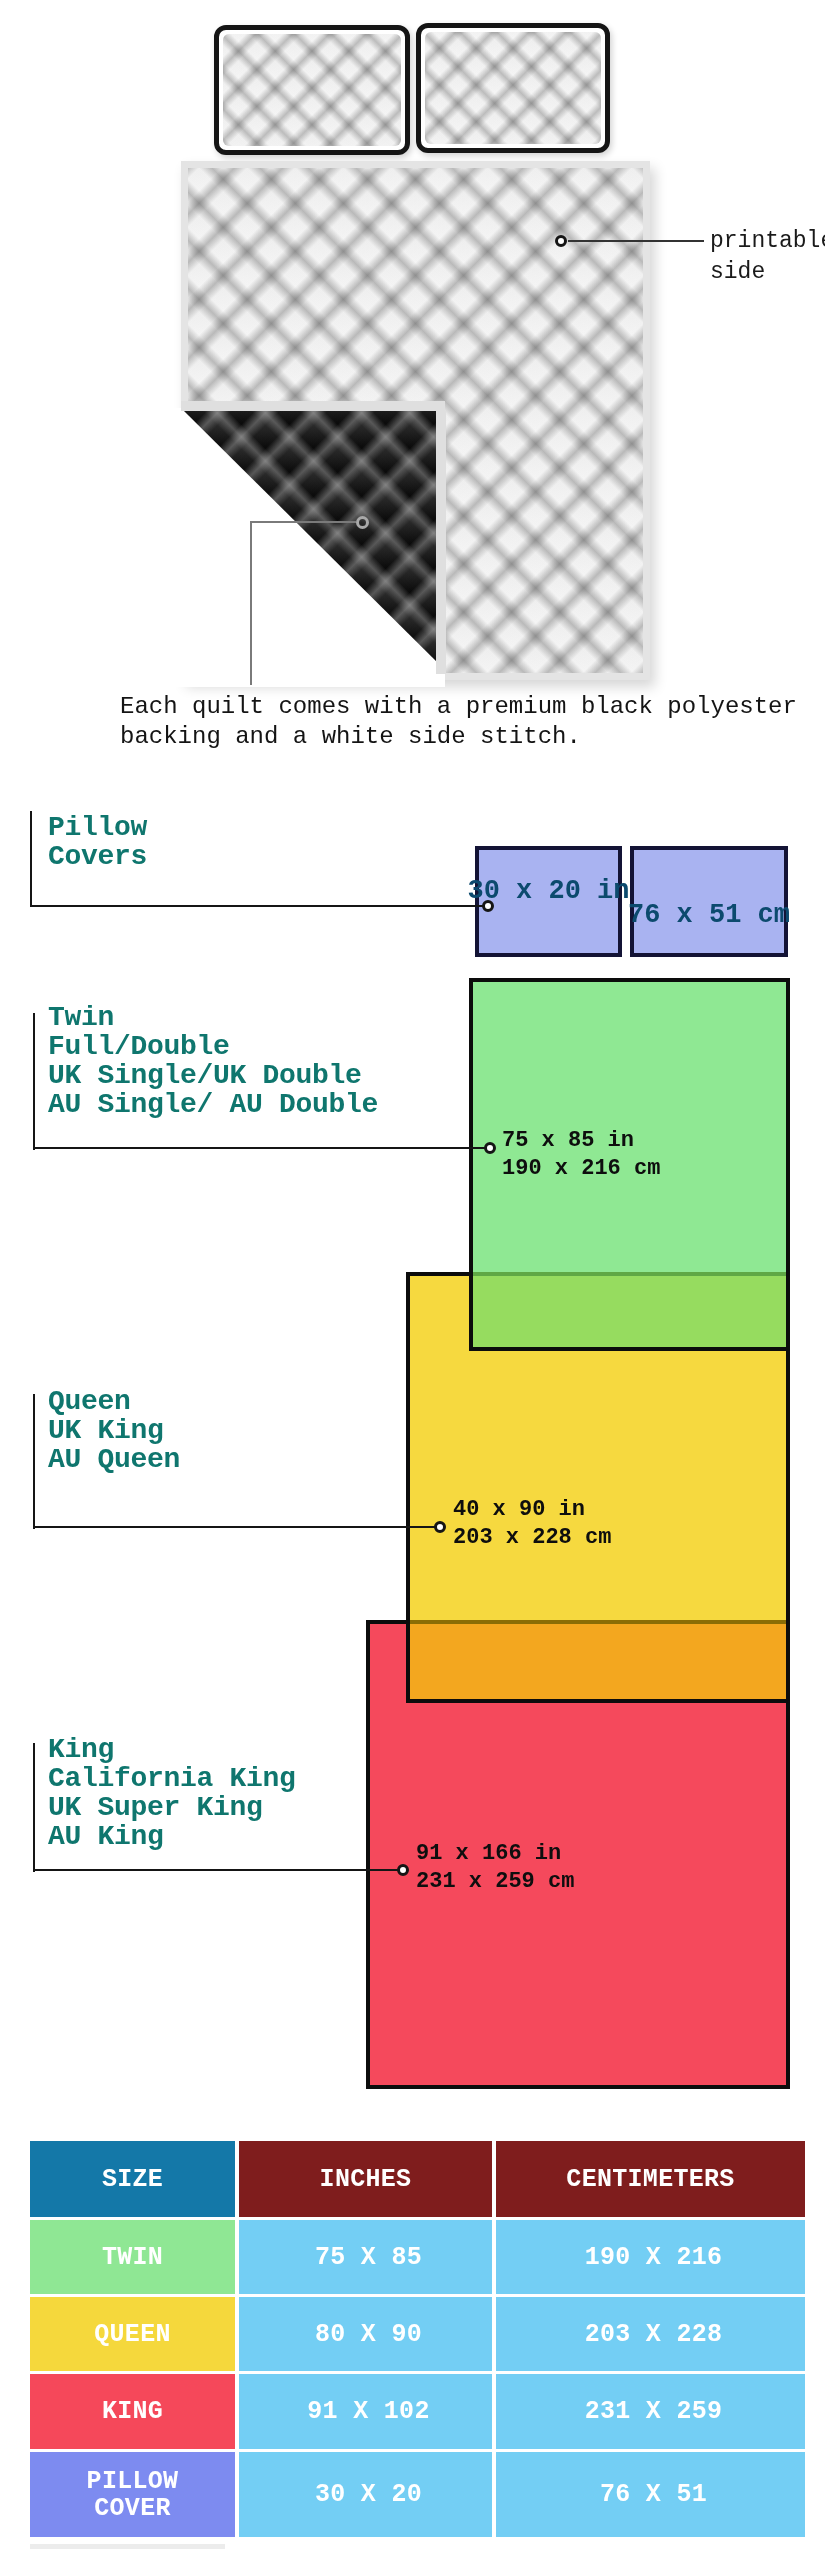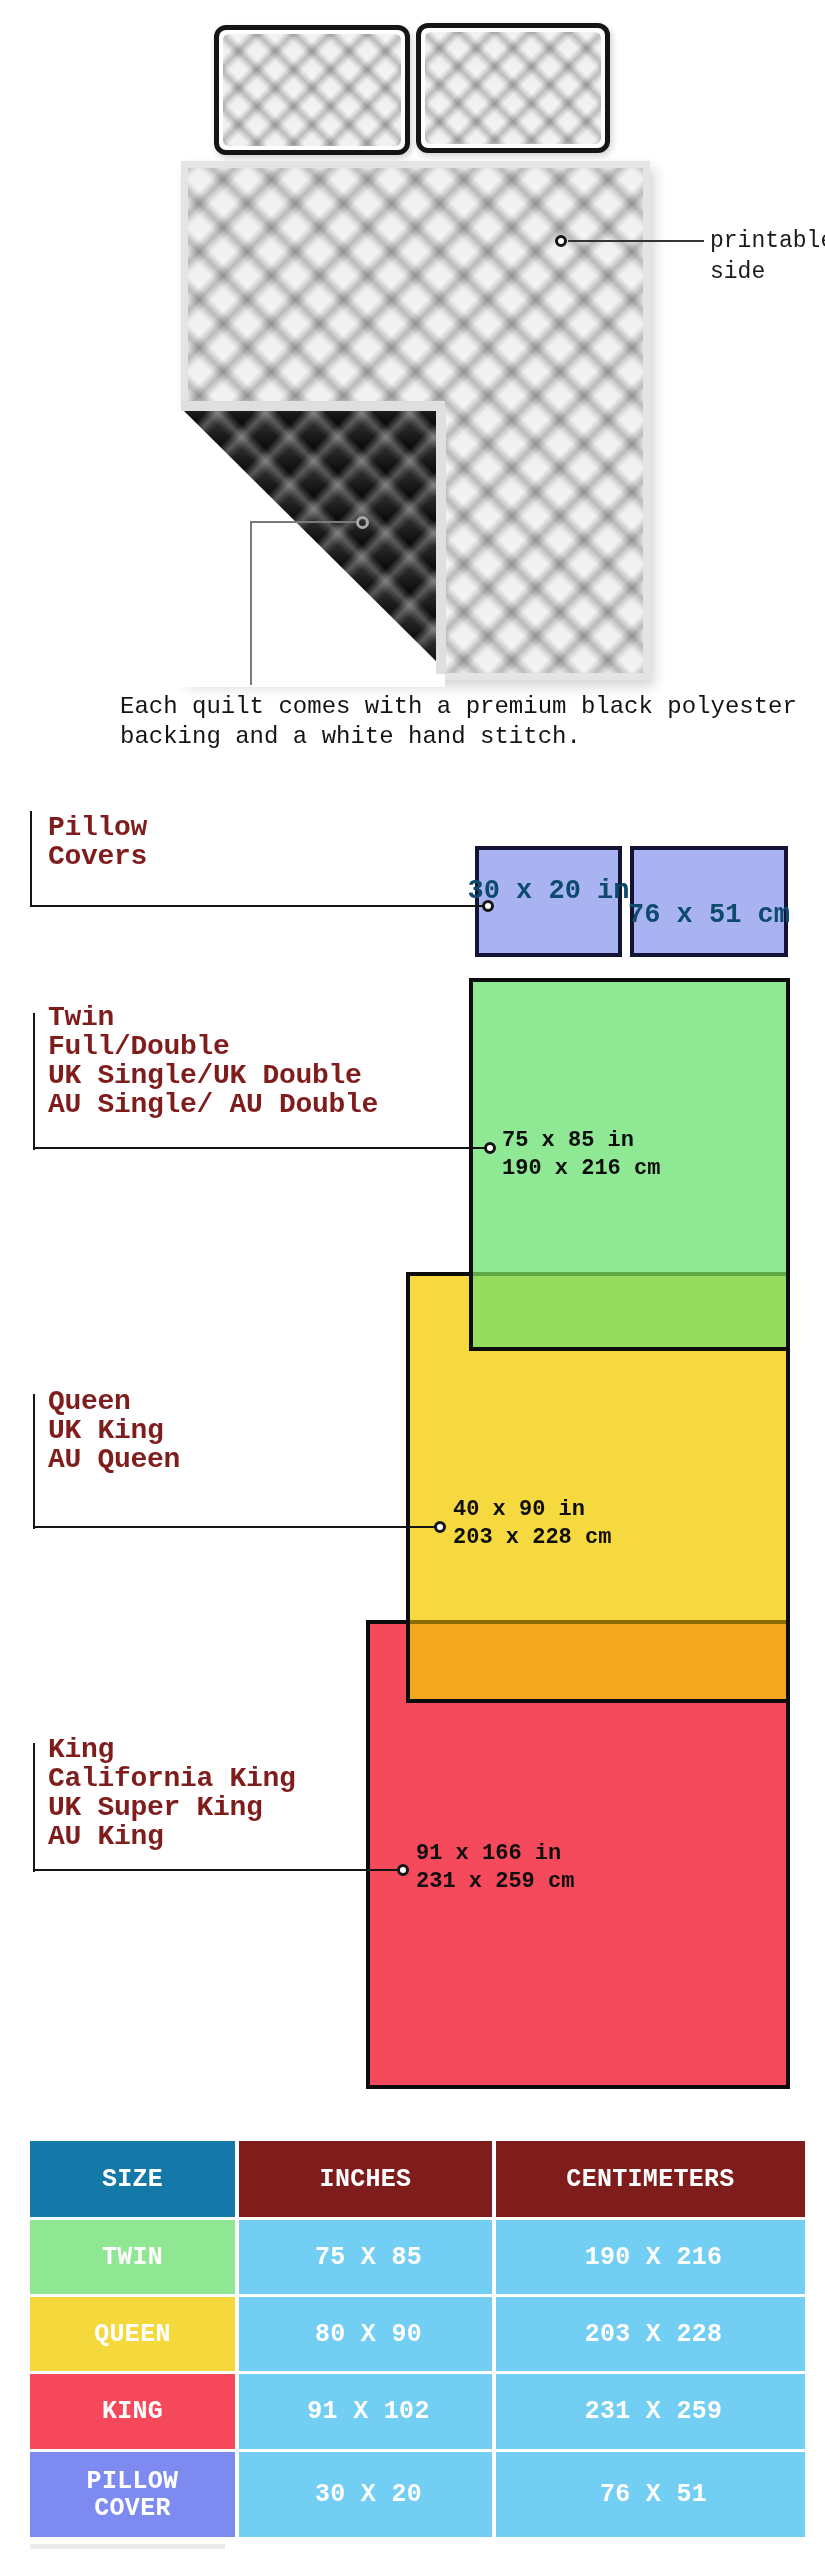--- a/index.html
+++ b/index.html
@@ -35,21 +35,21 @@
   .pillow-inner{width:100%;height:100%;border-radius:6px;}
   .quilt{box-sizing:border-box;border:7px solid #E4E4E4;box-shadow:5px 7px 12px rgba(0,0,0,.16);}
   .binding{background:#DFDFDF;}
   .tri{clip-path:polygon(0 0,100% 0,100% 100%);}
 
   .dot{box-sizing:border-box;border-radius:50%;background:#ffffff;border:3px solid #151515;}
   .dot-dark{box-sizing:border-box;border-radius:50%;background:transparent;border:3px solid #A9A9A9;}
   .line{background:#151515;}
   .line-gray{background:#7a7a7a;}
 
-  .big-label{font-weight:700;font-size:28px;line-height:29px;color:#7f1d1d;
+  .big-label{font-weight:700;font-size:28px;line-height:29px;color:#0f766e;
              letter-spacing:-0.3px;white-space:nowrap;}
   .meas{font-weight:700;font-size:22px;line-height:28px;color:#0e0e0e;white-space:nowrap;}
   .caption{font-size:24px;line-height:30px;color:#141414;white-space:nowrap;}
   .printable{font-size:23px;line-height:31px;color:#1a1a1a;white-space:nowrap;}
 
   .srect{box-sizing:border-box;border:4px solid #0c0c0c;}
   .fill-pillow{background:#A9B3F1;border-color:#131335;}
   .fill-twin{background:#8FE893;}
   .fill-queen{background:#F6D93F;}
   .fill-king{background:#F5495C;}
@@ -103,21 +103,21 @@
       <div>printable</div>
       <div>side</div>
     </div>
 
     <div class="abs dot-dark" style="left:356px;top:516px;width:13px;height:13px;"></div>
     <div class="abs line-gray" style="left:250px;top:521px;width:106px;height:2px;"></div>
     <div class="abs line-gray" style="left:250px;top:521px;width:2px;height:164px;"></div>
 
     <div class="abs caption" style="left:120px;top:692px;">
       <div>Each quilt comes with a premium black polyester</div>
-      <div>backing and a white hand stitch.</div>
+      <div>backing and a white side stitch.</div>
     </div>
   </div>
 
   <div class="abs srect fill-king" style="left:366px;top:1620px;width:424px;height:469px;"></div>
 
   <div class="abs srect fill-queen" style="left:406px;top:1272px;width:384px;height:431px;">
     <div class="strip strip-queen"></div>
   </div>
 
   <div class="abs srect fill-twin" style="left:469px;top:978px;width:321px;height:373px;">

